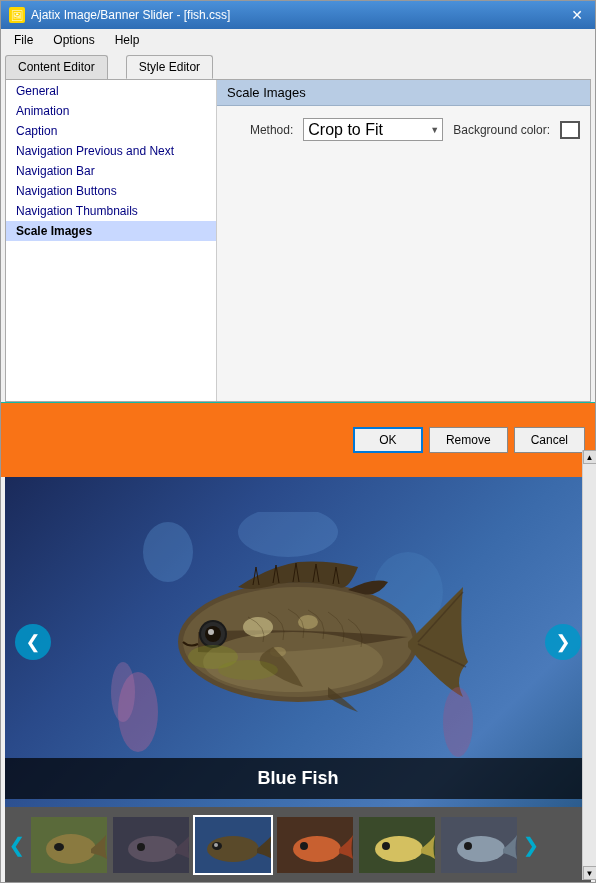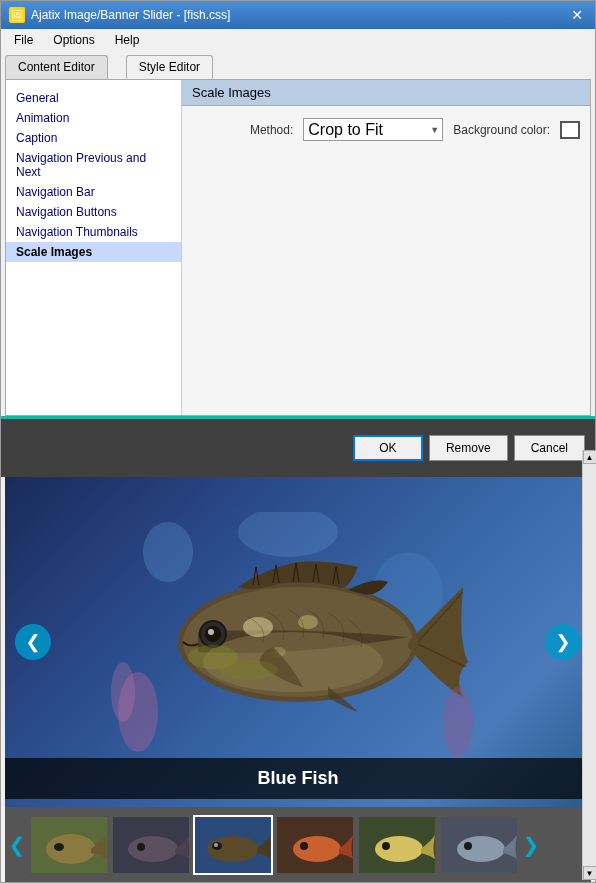--- a/index.html
+++ b/index.html
@@ -96,24 +96,24 @@
     .editor-area {
       display: flex;
       flex: 1;
       border: 1px solid #aaa;
       background: #f0f0f0;
       margin: 0 4px;
       flex-shrink: 0;
       height: 360px;
     }
     .sidebar {
-      width: 176px;
+      width: 211px;
       background: white;
       border-right: 1px solid #ccc;
-      padding: 8px 0;
+      padding: 1px 0;
       flex-shrink: 0;
     }
     .sidebar-item {
       padding: 3px 10px;
       cursor: pointer;
       font-size: 12px;
       color: #000080;
     }
     .sidebar-item.active { background: #c8d8ff; font-weight: bold; color: #000; }
     .content-panel {
@@ -176,23 +176,23 @@
       width: 20px;
       height: 18px;
       background: white;
       border: 2px solid #555;
       cursor: pointer;
     }
     .buttons-row {
       display: flex;
       justify-content: flex-end;
       gap: 6px;
-      padding: 16px 10px;
-      background: #404040;
-      border-top: 3px solid #14b8a6;
+      padding: 24px 10px;
+      background: #f97316;
+      border-top: 1px solid #14b8a6;
       flex-shrink: 0;
     }
     .btn {
       padding: 4px 16px;
       border: 1px solid #888;
       background: #f0f0f0;
       cursor: pointer;
       font-size: 12px;
       min-width: 70px;
     }

